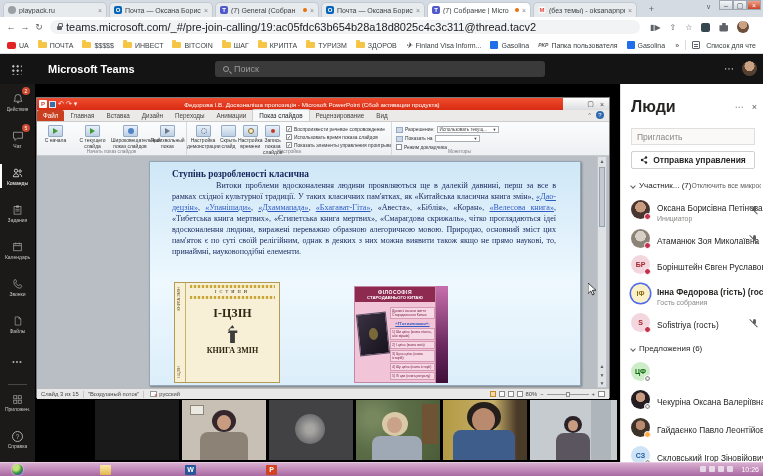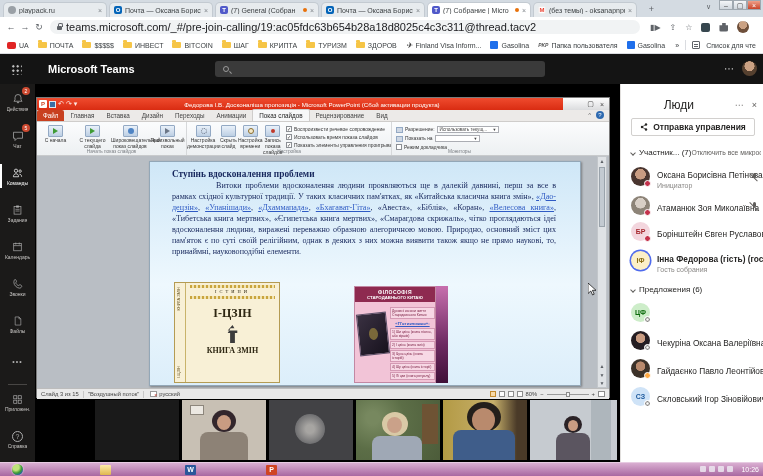--- a/index.html
+++ b/index.html
@@ -169,21 +169,21 @@
 
   
   .vtile { position:absolute; top:316px; height:60px; width:84px; overflow:hidden; background:#1a1a1a; }
   .head { position:absolute; border-radius:50%; }
   .face { position:absolute; border-radius:50%; }
   .torso { position:absolute; border-radius:8px 8px 0 0; }
 
   
   .people { position:absolute; left:620px; top:84px; width:143px; height:378px; background:#fff; border-left:1px solid #e1dfdd; padding:0 0 0 10px; overflow:hidden; }
   .pp-head { display:flex; align-items:center; margin-top:14px; padding-right:6px; }
-  .pp-title { font-size:12px; font-weight:normal; color:#252423; flex:1;text-align:center; }
+  .pp-title { font-size:16px; font-weight:bold; color:#252423; flex:1; }
   .pp-ico { color:#605e5c; font-size:9px; margin-left:8px; }
   .invite { margin-top:12px; width:124px; height:17px; border:1px solid #e1dfdd; background:#faf9f8; font-size:8.5px; color:#605e5c;
             padding:0 5px; font-family:"Liberation Sans",sans-serif; }
   .invite::placeholder { color:#8a8886; }
   .share-btn { margin-top:6px; width:124px; height:18px; border:1px solid #d2d0ce; border-radius:2px; background:#fff;
                display:flex; align-items:center; justify-content:center; gap:5px; font-size:8.5px; color:#252423; font-weight:bold; }
   .sect { display:flex; align-items:center; margin-top:12px; padding-right:2px; }
   .chev { width:4px; height:4px; border-left:1px solid #605e5c; border-bottom:1px solid #605e5c; transform:rotate(-45deg); margin-right:4px; flex:0 0 auto; }
   .sect-t { font-size:8px; color:#252423; white-space:nowrap; }
   .mute-all { font-size:6.8px; color:#605e5c; margin-left:auto; white-space:nowrap; overflow:hidden; max-width:72px; }
@@ -346,20 +346,21 @@
       <i class="rl-ico"></i>
       <span>Список для чте</span>
     </span>
   </div>
 
   <div class="tm-header">
     <div class="waffle"></div>
     <div class="tm-title">Microsoft Teams</div>
     <div class="tm-search">
       <span class="mag"></span>
+      <input placeholder="Поиск" style="">
     </div>
     <div class="tm-right">
       <span class="tm-dots">⋯</span>
       <span class="tm-av"></span>
     </div>
   </div>
 
   <div class="rail">
     <div class="rli">
       <svg width="12" height="12" viewBox="0 0 16 16">
@@ -560,21 +561,21 @@
                 <span class="cblbl">Режим докладчика</span>
               </div>
           </div>
           <div class="rcap">Мониторы</div>
         </div>
       </div>
 
       <div class="workspace">
         <div class="slide">
           <div class="sl-text">
-            <div class="sl-title">Ступінь вдосконалення проблеми</div>
+            <div class="sl-title">Ступінь розробленості класична</div>
             <div class="sl-p"><span>Витоки проблеми вдосконалення людини проявляються ще в далекій давнині, перш за все в рамках східної культурної традиції. У таких класичних пам'ятках, як «Китайська класична книга змін», </span><span class="lk">«Дао-децзін»</span><span>, </span><span class="lk">«Упанішади»</span><span>, </span><span class="lk">«Дхаммапада»</span><span>, </span><span class="lk">«Бхагават-Гіта»</span><span>, «Авеста», «Біблія», «Коран», </span><span class="lk">«Велесова книга»</span><span>, «Тибетська книга мертвих», «Єгипетська книга мертвих», «Смарагдова скрижаль», чітко проглядаються ідеї вдосконалення людини, виражені переважно образною алегоричною мовою. Природно, основний зміст цих пам'яток є по суті своїй релігійним, однак в деяких з них можна виявити також якщо не прямо наукові, то, принаймні, науковоподібні елементи.</span></div>
           </div>
           <div class="book1">
             <div class="b1spine">
               <span class="b1sp1">КНИГА ЗМІН</span>
               <span class="b1sp2">І-ЦЗІН</span>
             </div>
             <div class="b1main">
               <div class="b1band"></div>
               <div class="b1top">ІСТИНИ</div>
@@ -668,20 +669,21 @@
       <div class="torso" style="left:26px;top:33px;width:34px;height:27px;background:#5b5560"></div>
     </div>
   </div>
 
   <div class="people">
     <div class="pp-head">
       <span class="pp-title">Люди</span>
       <span class="pp-ico">⋯</span>
       <span class="pp-ico">×</span>
     </div>
+    <input class="invite" placeholder="Пригласить" style="">
     <div class="share-btn">
       <svg width="8" height="8" viewBox="0 0 8 8">
           <circle cx="2" cy="4" r="1.2" fill="#252423"></circle>
           <circle cx="6" cy="1.5" r="1.2" fill="#252423"></circle>
           <circle cx="6" cy="6.5" r="1.2" fill="#252423"></circle>
           <path d="M2 4L6 1.5M2 4L6 6.5" stroke="#252423" stroke-width="0.7"></path>
         </svg>
       <span>Отправка управления</span>
     </div>
 
@@ -710,20 +712,28 @@
           <span>БР</span>
           <i class="pdot busy"></i>
         </span>
       <span class="pnl"><span class="pn">Борінштейн Євген Руславович</span></span>
     </div>
     <div class="prow">
       <span class="pav av-if">
           <span>ІФ</span>
         </span>
       <span class="pnl"><span class="pn b">Інна Федорова (гість) (гость)</span><span class="pr" style="display:block">Гость собрания</span></span>
+    </div>
+    <div class="prow">
+      <span class="pav av-s">
+          <span>S</span>
+          <i class="pdot busy"></i>
+        </span>
+      <span class="pnl"><span class="pn">Sofistriya (гость)</span></span>
+      <span class="micoff"></span>
     </div>
 
     <div class="sect">
       <span class="chev"></span>
       <span class="sect-t">Предложения (6)</span>
     </div>
 
     <div class="prow" style="margin-top:9px">
       <span class="pav av-cf">
           <span>ЦФ</span>

